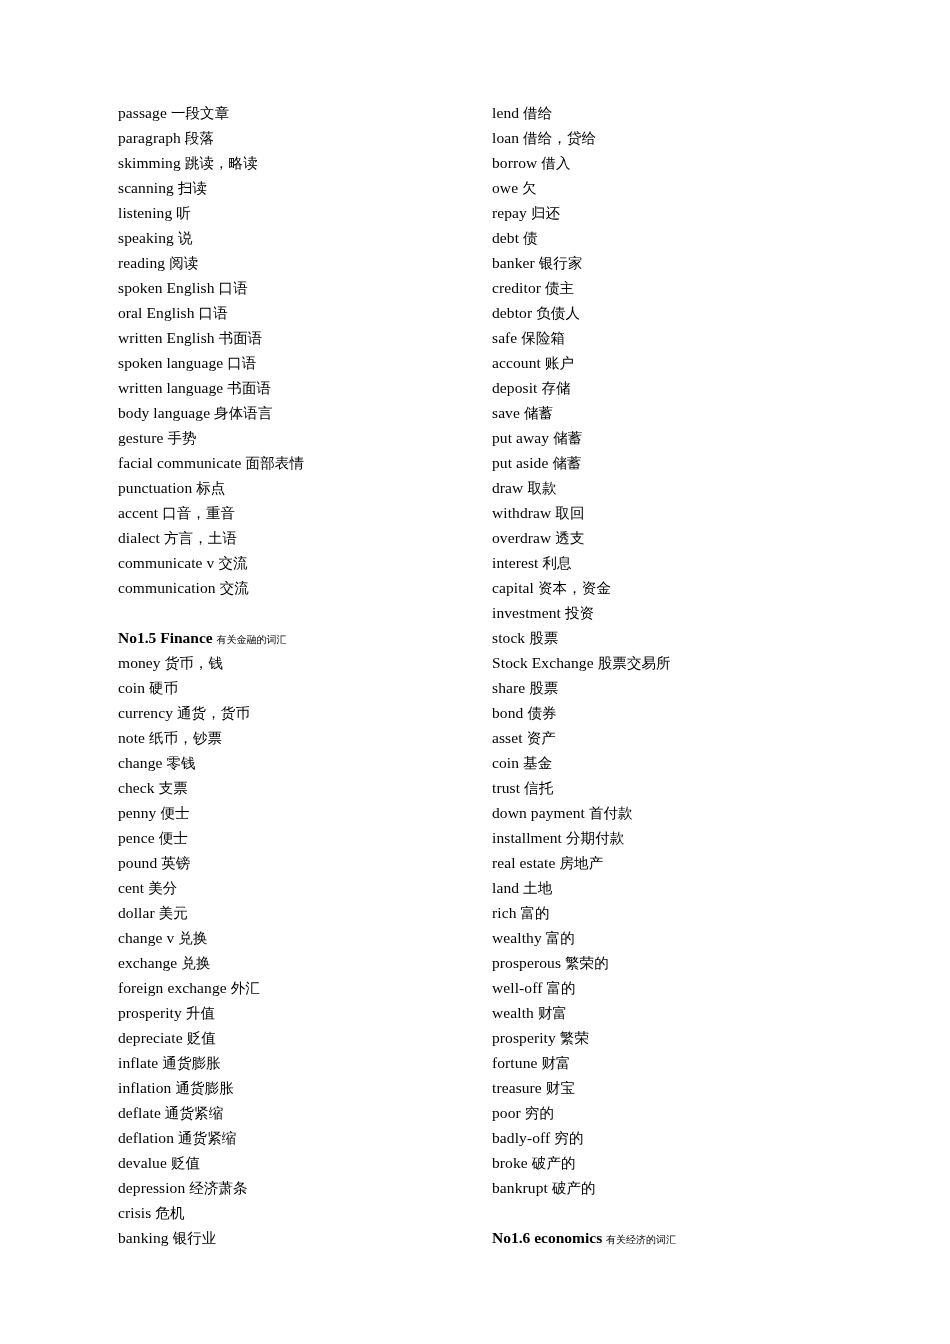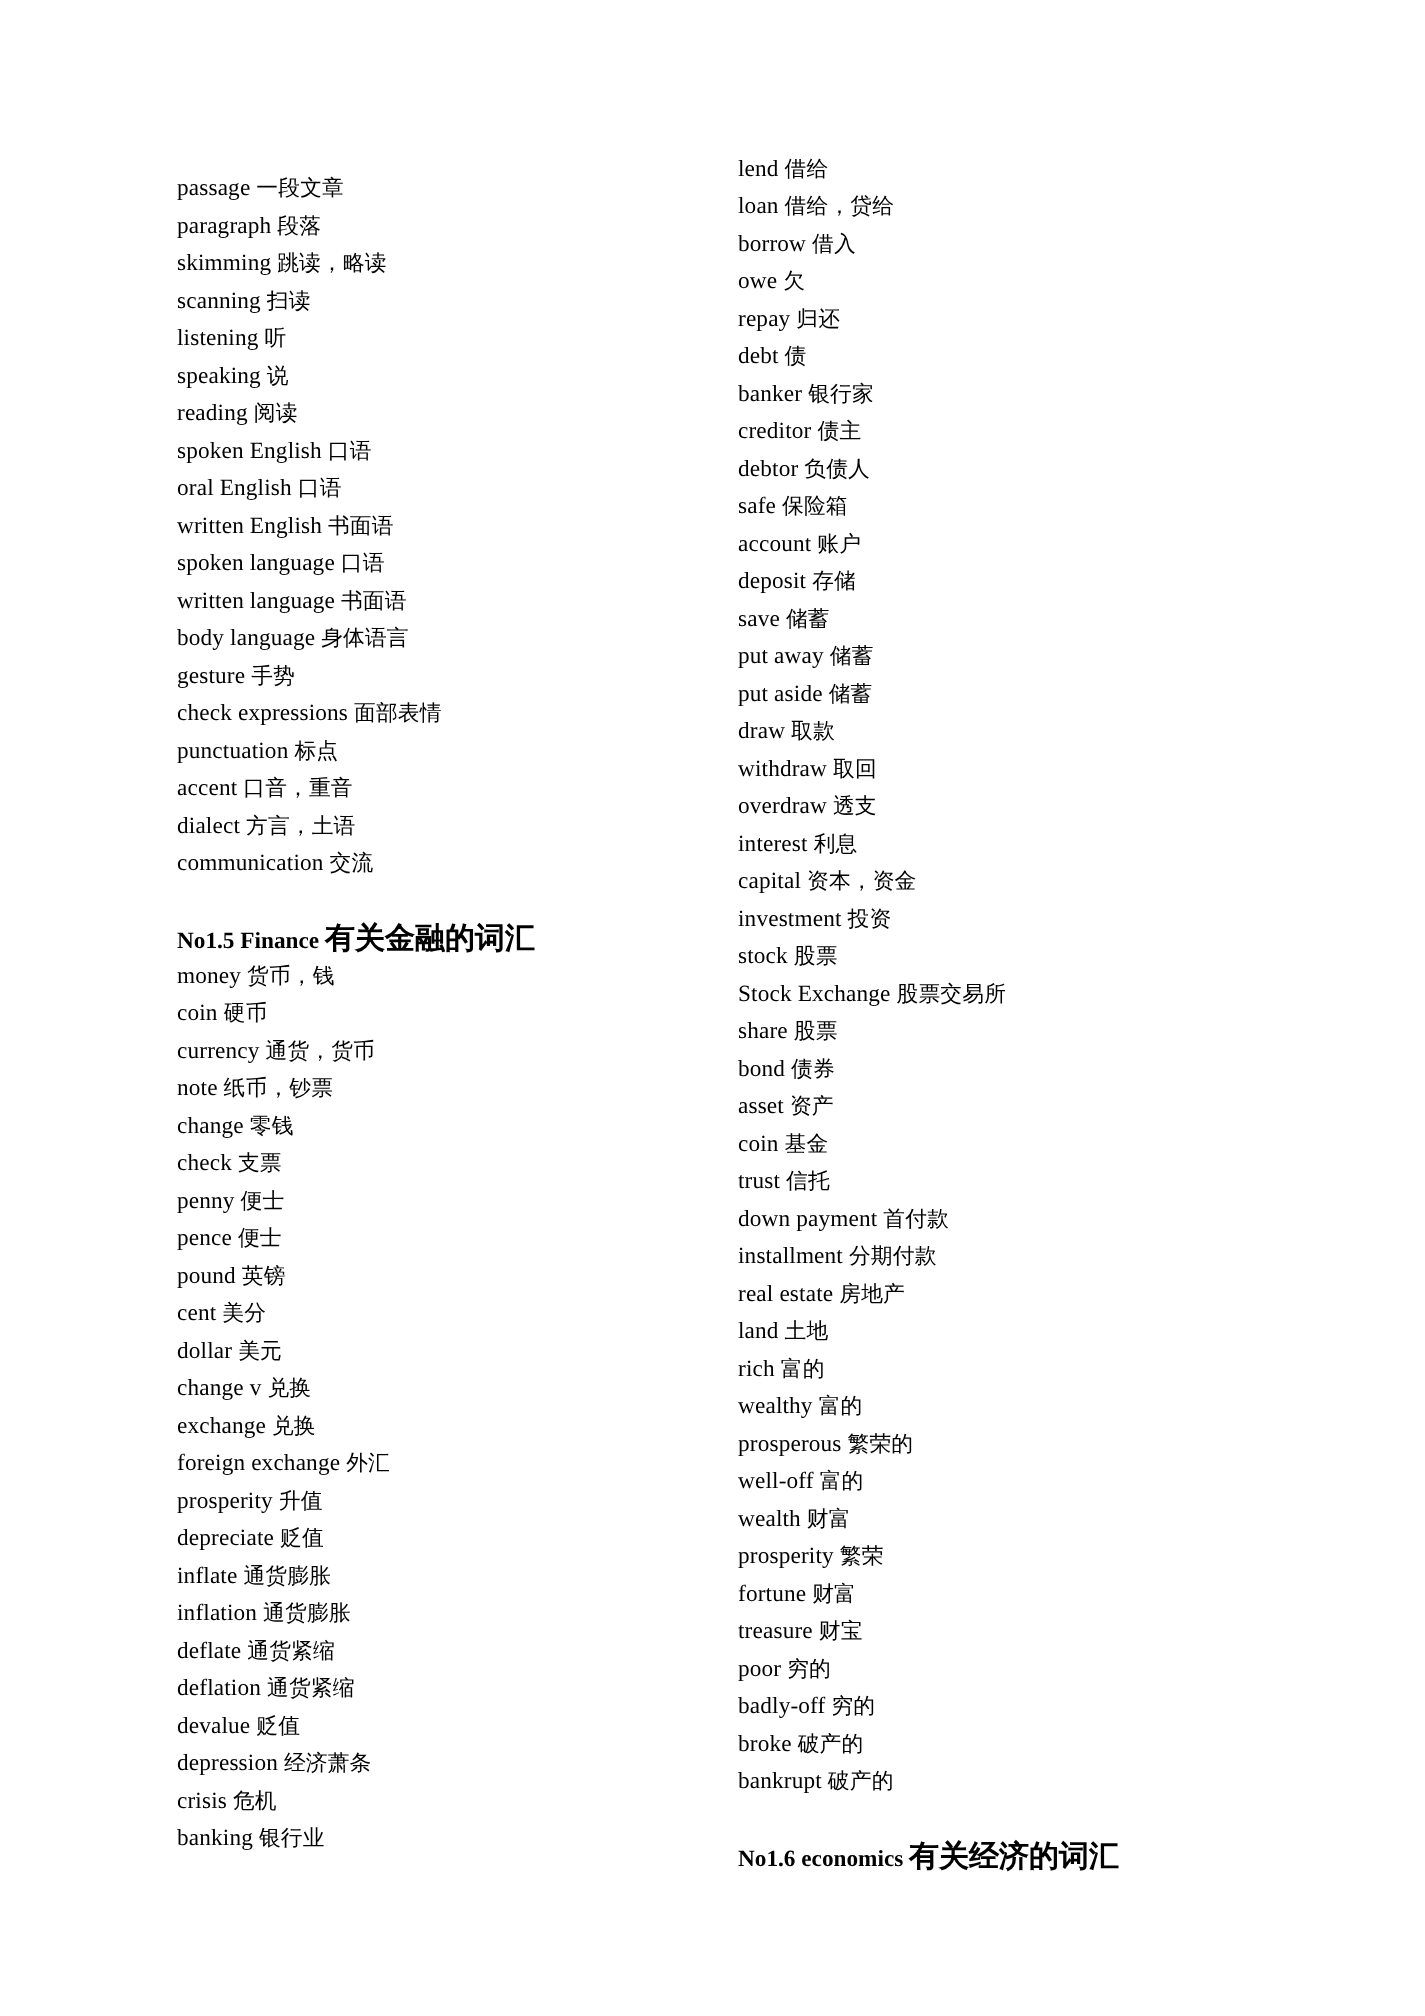--- a/index.html
+++ b/index.html
@@ -64,22 +64,22 @@
     font-size: 15.5px;
     font-weight: bold;
     white-space: nowrap;
   }
   .heading .term {
     font-family: Liberation Serif, serif;
     font-weight: bold;
   }
   .heading .gloss {
     font-family: "DejaVu Sans", "Liberation Sans", sans-serif;
-    font-size: 20px;
-    font-weight: bold;
+    font-size: 10px;
+    font-weight: normal;
   }
   .spacer {
     height: 25px;
   }
 </style>
 </head>
 <body>
 
 <div class="page">
   <div class="columns">
@@ -91,24 +91,25 @@
         <div class="entry"><span class="term">listening</span> <span class="gloss">听</span></div>
         <div class="entry"><span class="term">speaking</span> <span class="gloss">说</span></div>
         <div class="entry"><span class="term">reading</span> <span class="gloss">阅读</span></div>
         <div class="entry"><span class="term">spoken English</span> <span class="gloss">口语</span></div>
         <div class="entry"><span class="term">oral English</span> <span class="gloss">口语</span></div>
         <div class="entry"><span class="term">written English</span> <span class="gloss">书面语</span></div>
         <div class="entry"><span class="term">spoken language</span> <span class="gloss">口语</span></div>
         <div class="entry"><span class="term">written language</span> <span class="gloss">书面语</span></div>
         <div class="entry"><span class="term">body language</span> <span class="gloss">身体语言</span></div>
         <div class="entry"><span class="term">gesture</span> <span class="gloss">手势</span></div>
-        <div class="entry"><span class="term">check expressions</span> <span class="gloss">面部表情</span></div>
+        <div class="entry"><span class="term">facial communicate</span> <span class="gloss">面部表情</span></div>
         <div class="entry"><span class="term">punctuation</span> <span class="gloss">标点</span></div>
         <div class="entry"><span class="term">accent</span> <span class="gloss">口音，重音</span></div>
         <div class="entry"><span class="term">dialect</span> <span class="gloss">方言，土语</span></div>
+        <div class="entry"><span class="term">communicate v</span> <span class="gloss">交流</span></div>
         <div class="entry"><span class="term">communication</span> <span class="gloss">交流</span></div>
         <div class="spacer"></div>
         <div class="heading"><span class="term">No1.5 Finance</span> <span class="gloss">有关金融的词汇</span></div>
         <div class="entry"><span class="term">money</span> <span class="gloss">货币，钱</span></div>
         <div class="entry"><span class="term">coin</span> <span class="gloss">硬币</span></div>
         <div class="entry"><span class="term">currency</span> <span class="gloss">通货，货币</span></div>
         <div class="entry"><span class="term">note</span> <span class="gloss">纸币，钞票</span></div>
         <div class="entry"><span class="term">change</span> <span class="gloss">零钱</span></div>
         <div class="entry"><span class="term">check</span> <span class="gloss">支票</span></div>
         <div class="entry"><span class="term">penny</span> <span class="gloss">便士</span></div>

